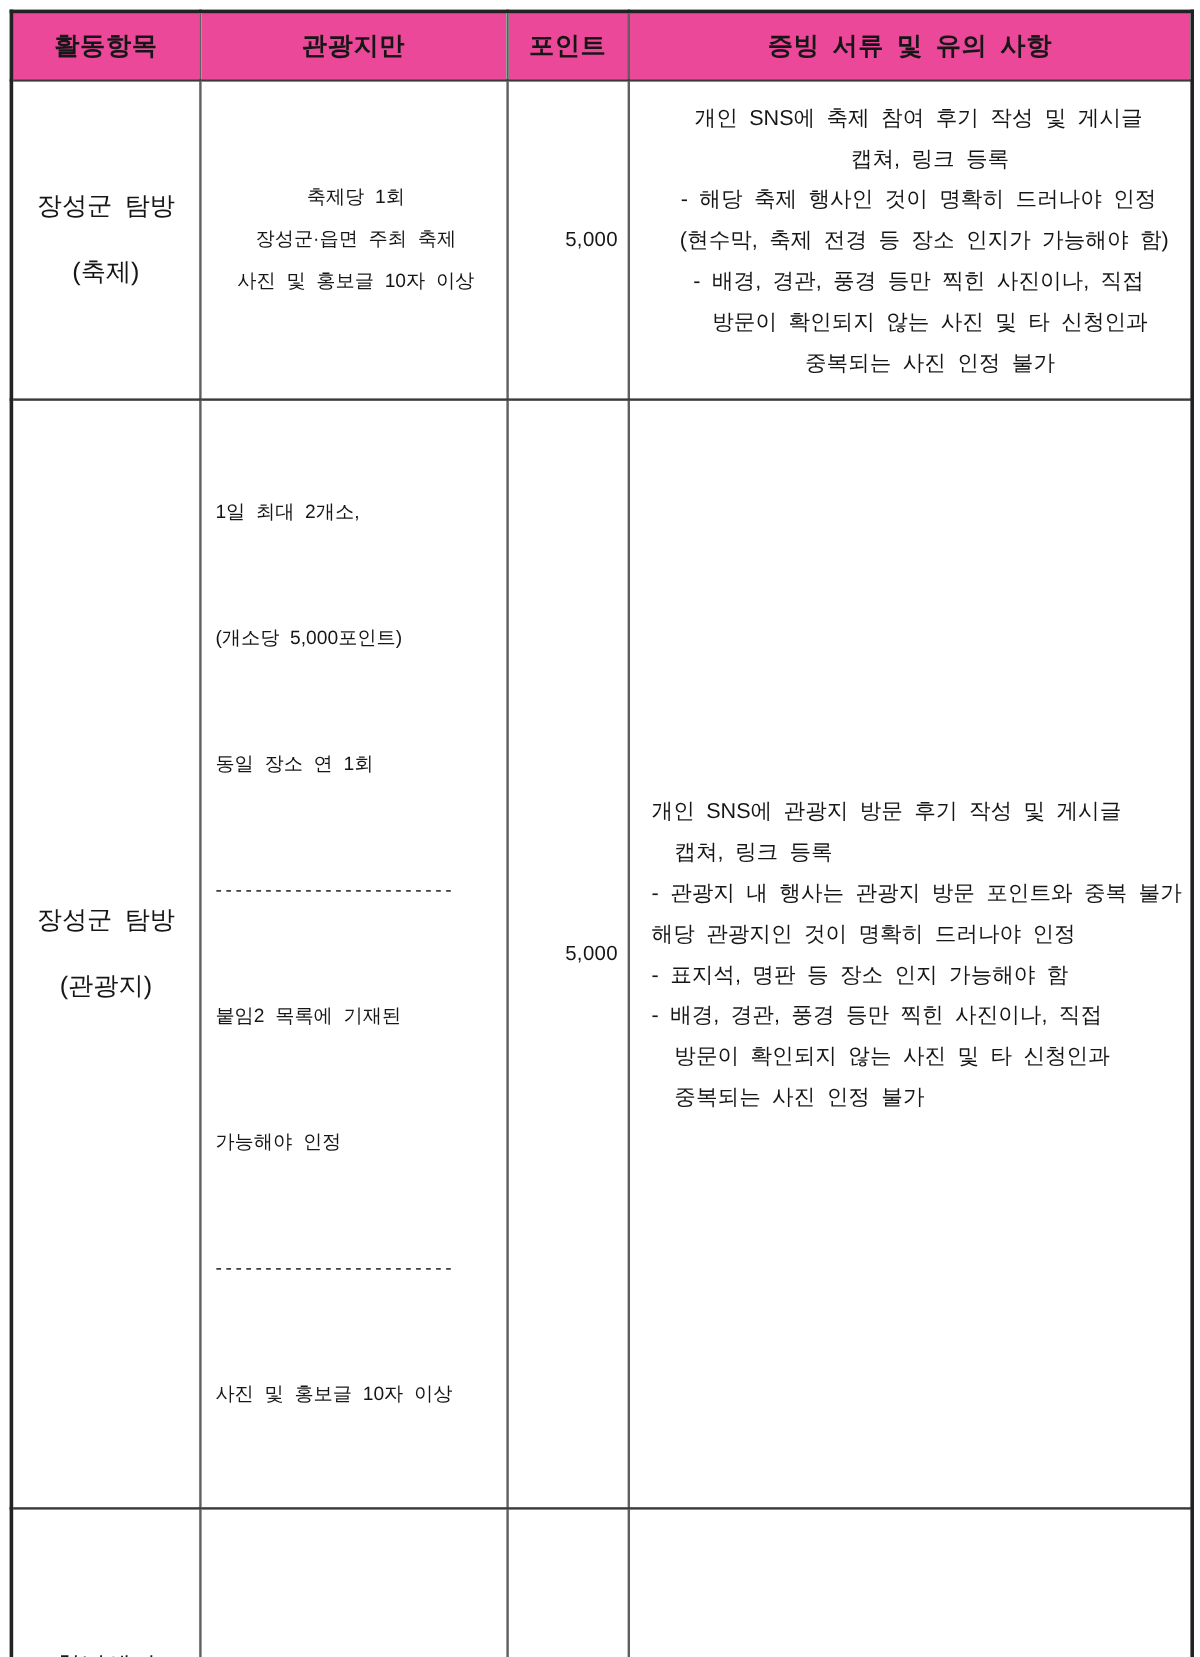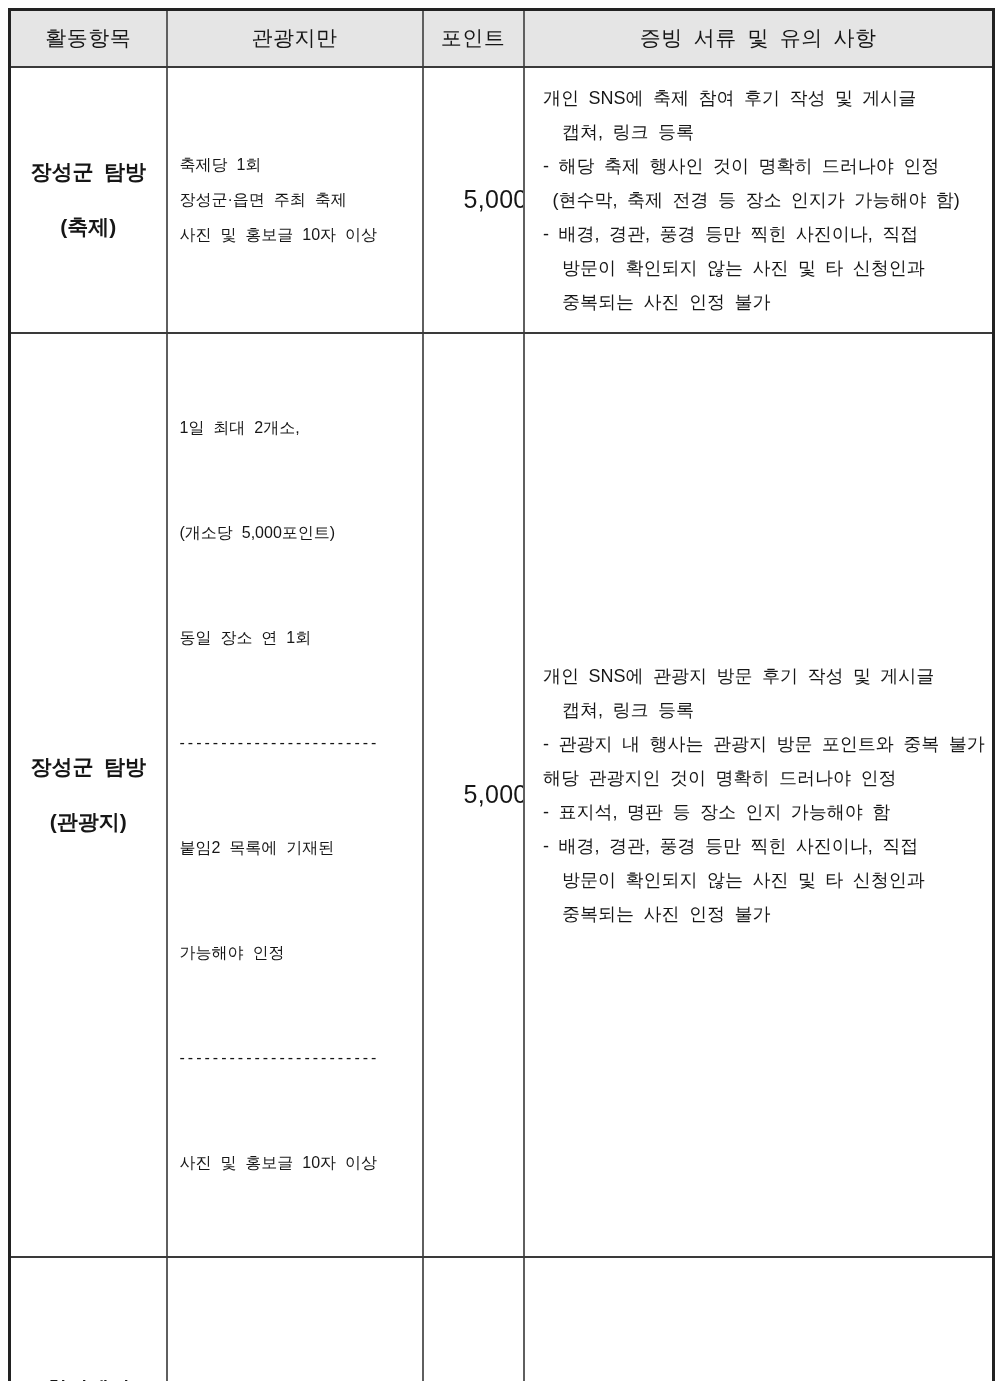--- a/index.html
+++ b/index.html
@@ -27,35 +27,35 @@
     border-top: 2px solid #3a3a3a;
     border-bottom: 2px solid #3a3a3a;
     border-left: 2px solid #5f5f5f;
     border-right: 2px solid #5f5f5f;
     vertical-align: middle;
     overflow: hidden;
     padding: 0;
   }
 
   thead th {
-    background: #e5e5e5;
+    background: #ec4899;
     height: 57px;
     font-size: 21px;
-    font-weight: normal;
+    font-weight: bold;
     text-align: center;
     letter-spacing: 0.5px;
   }
 
-  tr.r1 td { height: 266px; }
+  tr.r1 td { height: 266px; text-align: center; }
   tr.r2 td { height: 285px; }
   tr.r3 td { height: 136px; }
 
   td.col-activity {
     text-align: center;
-    font-weight: bold;
+    font-weight: normal;
     font-size: 21px;
     line-height: 2.6;
     white-space: pre-wrap;
   }
   td.col-activity .act-line { line-height: 44px; }
 
   td.col-criteria {
     font-size: 16px;
     line-height: 35px;
     padding: 6px 8px 6px 12px;
@@ -63,21 +63,21 @@
     text-align: left;
   }
   td.col-criteria .dash-line {
     letter-spacing: 3px;
     word-spacing: 0;
     white-space: nowrap;
   }
 
   td.col-points {
     text-align: center;
-    font-size: 25px;
+    font-size: 17px;
     letter-spacing: 0.3px;
     word-spacing: 0;
     padding-left: 40px;
   }
 
   td.col-notes {
     font-size: 18px;
     line-height: 34px;
     padding: 6px 4px 6px 9px;
     white-space: pre-wrap;

